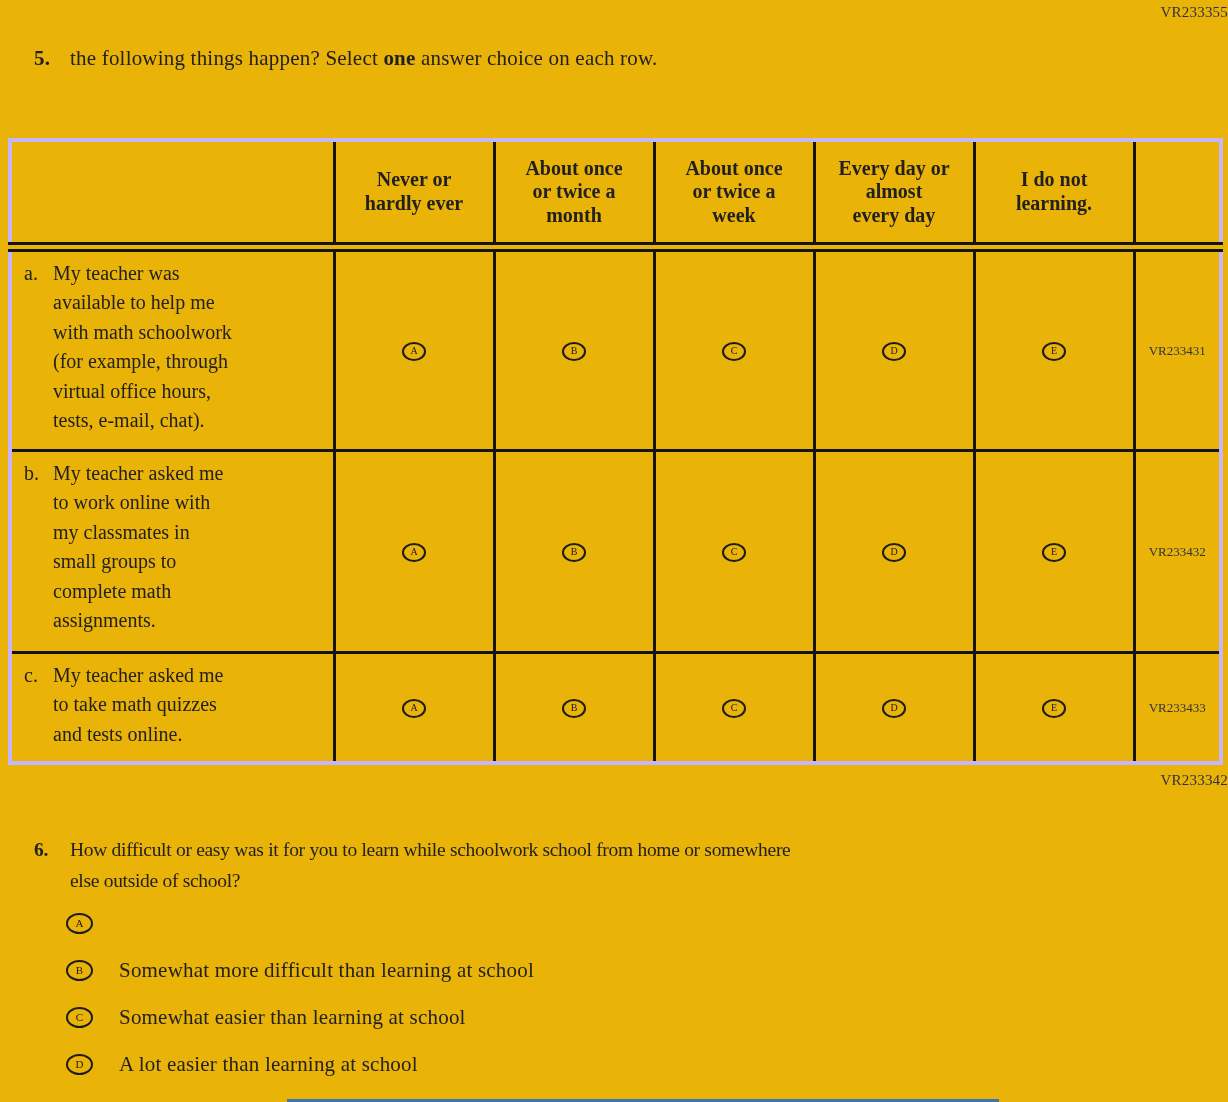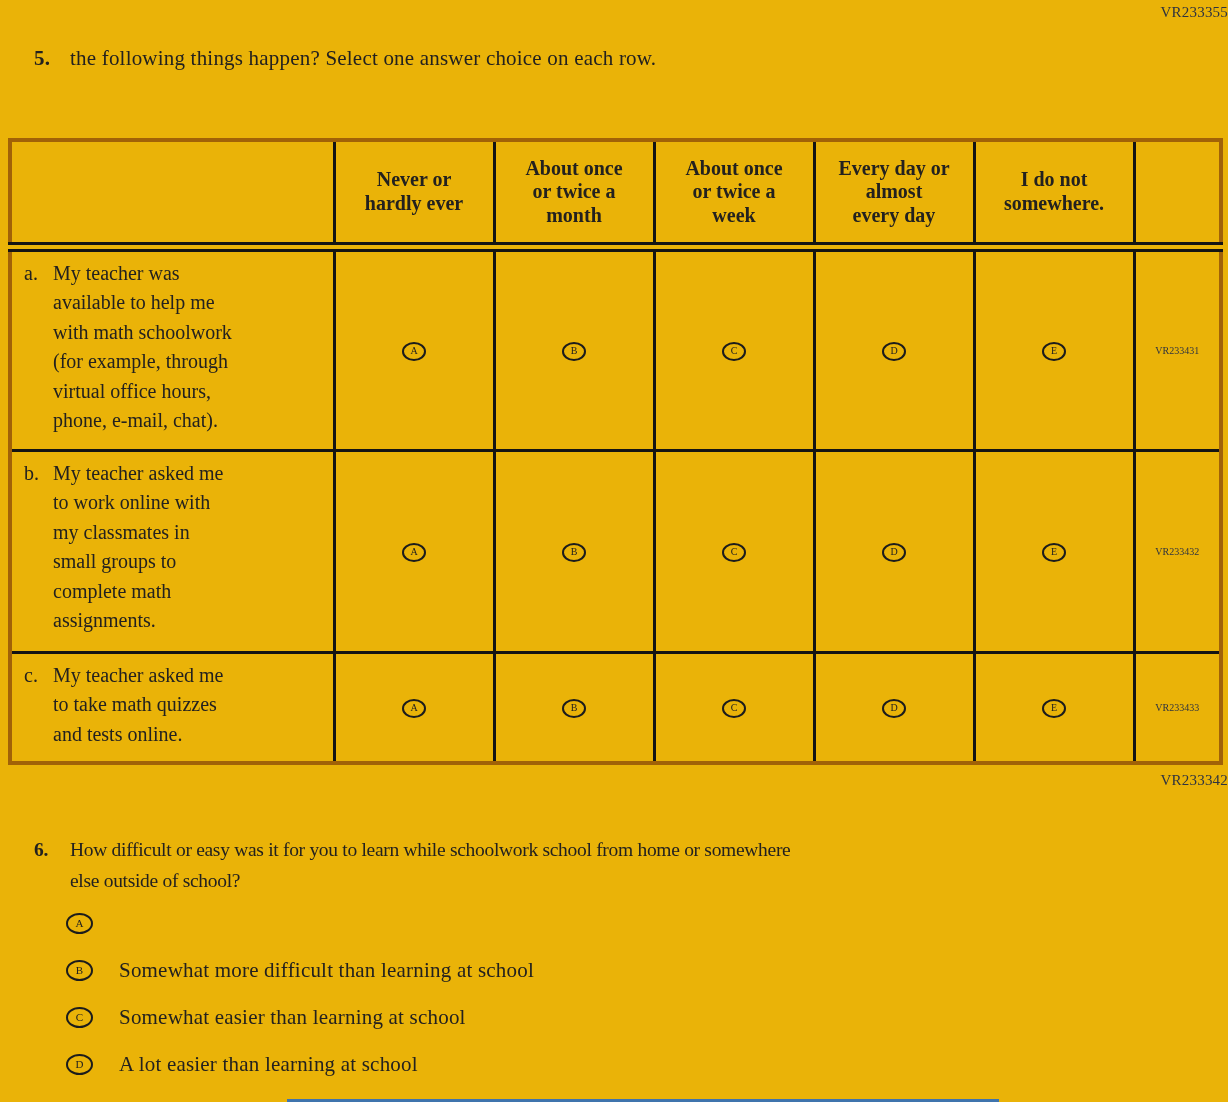--- a/index.html
+++ b/index.html
@@ -30,29 +30,29 @@
   .qrow { display: flex; align-items: flex-start; }
   .qnum { font-weight: bold; width: 36px; flex: none; }
   .q5 {
     position: absolute; top: 42px; left: 34px; width: 1120px;
     font-size: 21px; line-height: 1.55; letter-spacing: 0.2px;
   }
   .q6 {
     position: absolute; top: 834px; left: 34px; width: 1120px;
     font-size: 19.5px; line-height: 1.6; letter-spacing: -0.3px;
   }
-  .bold { font-weight: normal; }
+  .bold { font-weight: bold; }
 
   
   table.matrix {
     position: absolute; top: 138px; left: 8px;
     width: 1211px;
     border-collapse: collapse;
     table-layout: fixed;
-    border: 4px solid #a16207;
+    border: 4px solid #c4b5fd;
   }
   .matrix th, .matrix td { border: 3px solid #141414; }
   .matrix thead th {
     border-bottom: 10px double #141414;
     height: 96px;
     font-size: 20px; font-weight: bold;
     text-align: center; vertical-align: middle;
     white-space: pre-line; line-height: 1.18;
     padding: 2px 4px;
   }
@@ -60,21 +60,21 @@
     vertical-align: top;
     padding: 7px 6px 6px 12px;
     font-size: 20px; line-height: 1.47;
   }
   .stmt-inner { display: flex; gap: 9px; }
   .row-letter { min-width: 20px; flex: none; }
   .row-text { white-space: pre-line; }
   .matrix td.choice { text-align: center; vertical-align: middle; }
   .matrix td.codecell {
     text-align: center; vertical-align: middle;
-    font-size: 10px; color: #2e3340; padding: 0 2px;
+    font-size: 13px; color: #2e3340; padding: 0 2px;
   }
   .matrix tr.row-a td { height: 184px; }
   .matrix tr.row-b td { height: 186px; }
   .matrix tr.row-c td { height: 94px; }
 
   
   .bubble {
     display: inline-flex; align-items: center; justify-content: center;
     width: 24px; height: 19px; box-sizing: border-box;
     border: 2px solid #1c1c1c; border-radius: 50%;
@@ -132,35 +132,35 @@
         <th>About once
 or twice a
 month</th>
         <th>About once
 or twice a
 week</th>
         <th>Every day or
 almost
 every day</th>
         <th>I do not
-somewhere.</th>
+learning.</th>
         <th></th>
       </tr>
     </thead>
     <tbody>
       <tr class="row-a">
         <td class="stmt">
           <div class="stmt-inner">
             <span class="row-letter">a.</span>
             <span class="row-text">My teacher was
 available to help me
 with math schoolwork
 (for example, through
 virtual office hours,
-phone, e-mail, chat).</span>
+tests, e-mail, chat).</span>
           </div>
         </td>
         <td class="choice"><span class="bubble">
               <span>A</span>
             </span></td>
         <td class="choice"><span class="bubble">
               <span>B</span>
             </span></td>
         <td class="choice"><span class="bubble">
               <span>C</span>

